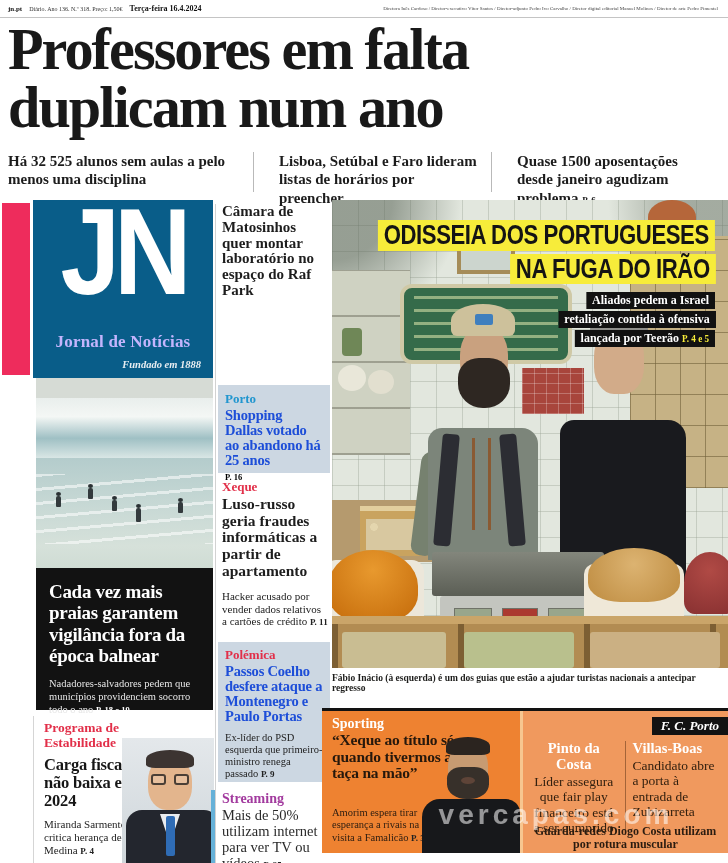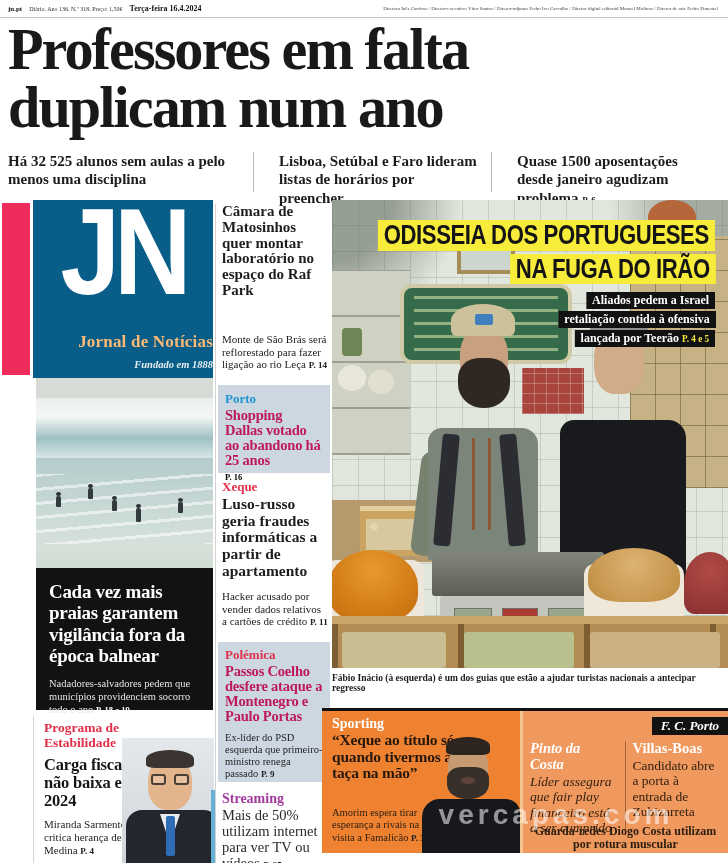--- a/index.html
+++ b/index.html
@@ -30,23 +30,23 @@
   .subcol.c3 { width:229px; }
   .pageref { font-size:9px; font-weight:bold; color:#222; letter-spacing:0; }
 
   
   .pink-stripe { position:absolute; left:2px; top:203px; width:28px; height:172px; background:#ee2c5c; }
   .jn-box { position:absolute; left:33px; top:200px; width:180px; height:178px; background:#095d89; overflow:hidden; }
   .jn-initials { position:absolute; left:0; top:-12px; width:180px; text-align:center;
     font-family:"Liberation Sans","DejaVu Sans",sans-serif; font-weight:bold;
     font-size:122px; line-height:1.05; letter-spacing:-7px; color:#fff;
     transform:scaleX(.88); transform-origin:50% 0; }
-  .jn-name { position:absolute; left:0; bottom:26px; width:100%; text-align:right;
-    color:#fdba74; font-weight:bold; font-size:17px; letter-spacing:.2px; }
-  .jn-founded { position:absolute; right:0; bottom:8px; color:#e9eef2;
+  .jn-name { position:absolute; left:0; bottom:26px; width:100%; text-align:center;
+    color:#c4b5fd; font-weight:bold; font-size:17px; letter-spacing:.2px; }
+  .jn-founded { position:absolute; right:12px; bottom:8px; color:#e9eef2;
     font-style:italic; font-weight:bold; font-size:10.5px; }
 
   
   .beach { position:absolute; left:36px; top:378px; width:177px; height:190px; overflow:hidden; background:#c3d4d2; }
   .bp-sky { position:absolute; left:0; top:0; width:100%; height:22px; background:#d6dbd5; }
   .bp-wave { position:absolute; left:0; top:20px; width:100%; height:62px;
     background:linear-gradient(180deg,#e9eeec 0%,#f4f7f5 30%,#9fc0c4 65%,#dfeae8 100%); }
   .bp-sea { position:absolute; left:0; top:80px; width:100%; height:110px;
     background:linear-gradient(180deg,#b4cccc 0%,#c8d9d5 45%,#d6e1da 80%,#cfdcd4 100%);
     }
@@ -79,21 +79,21 @@
     clip-path:polygon(0 0,100% 0,50% 100%); }
   .mr-tie { position:absolute; left:44px; top:78px; width:9px; height:40px; background:#2f6cb5; border-radius:2px; }
   .mr-head { position:absolute; left:26px; top:18px; width:44px; height:54px; background:#e3b58d; border-radius:46% 46% 42% 42%; }
   .mr-hair { position:absolute; left:24px; top:12px; width:48px; height:18px; background:#3c3431; border-radius:50% 50% 20% 20%; }
   .mr-glasses { position:absolute; left:29px; top:36px; width:38px; height:11px; }
   .mr-glasses span { position:absolute; top:0; width:15px; height:11px; border:2px solid #4a3f36; border-radius:3px; background:rgba(255,255,255,.15); }
   .mr-glasses .gl { left:0; } .mr-glasses .gr { right:0; }
 
   
   .mid-rule { position:absolute; left:215px; top:204px; width:1px; height:659px; background:#d2d2d2; }
-  .m-head { font-weight:bold; color:#be185d; letter-spacing:-.2px; }
+  .m-head { font-weight:bold; color:#1d4ed8; letter-spacing:-.2px; }
   .sec1-h { position:absolute; left:222px; top:204px; width:106px; font-weight:bold; font-size:15px; line-height:1.05; color:#1d1d1d; }
   .sec1-s { position:absolute; left:222px; top:333px; width:106px; font-size:11px; line-height:1.14; color:#222; }
   .panel { position:absolute; left:218px; width:112px; background:#ccd7e2; padding:7px 7px; }
   .panel2 { top:385px; height:88px; }
   .panel4 { top:642px; height:140px; padding-top:6px; }
   .lab { font-weight:bold; font-size:13px; line-height:1.05; }
   .lab-blue { color:#2196cf; }
   .lab-red { color:#e22f49; }
   .lab-purple { color:#a23a9e; }
   .panel .m-head { font-size:14.5px; line-height:1.05; margin-top:2px; }
@@ -204,21 +204,21 @@
   .am-hair { position:absolute; left:30px; top:0; width:44px; height:18px; background:#2b241f; border-radius:50% 50% 20% 20%; }
   .am-beard { position:absolute; left:31px; top:30px; width:42px; height:32px; background:#37302a; border-radius:35% 35% 46% 46%; }
   .am-mouth { position:absolute; left:45px; top:40px; width:14px; height:7px; background:#5e4438; border-radius:50%; }
   .sp-divider { width:3px; background:#f7c690; }
   .fcporto { position:relative; width:205px; height:142px; background:#f0995e; overflow:hidden; }
   .fc-badge-row { position:absolute; left:0; top:5px; width:100%; text-align:right; }
   .fc-badge { display:inline-block; background:#121212; color:#fff; font-style:italic; font-weight:bold;
     font-size:13px; padding:1px 9px; }
   .fc-cols { position:absolute; left:0; top:30px; width:100%; display:flex; }
   .fc-col { width:50%; padding:0 7px; }
-  .fc-col1 { text-align:left; border-right:1px solid rgba(70,35,10,.45);font-style:italic; }
+  .fc-col1 { text-align:center; border-right:1px solid rgba(70,35,10,.45); }
   .fc-name { color:#fff; font-weight:bold; font-size:14.5px; line-height:1.1; }
   .fc-text { color:#33200f; font-size:13.5px; line-height:1.14; margin-top:1px; }
   .fc-bottom { position:absolute; left:0; top:114px; width:100%; text-align:center;
     font-weight:bold; font-size:12px; line-height:1.1; color:#2b1c10; padding:0 8px; }
   .fc-page { position:absolute; left:0; top:140px; width:100%; text-align:center; font-size:9px; font-weight:bold; color:#2b1c10; }
   .watermark { position:absolute; left:66px; top:88px; width:336px; text-align:center;
     font-family:"Liberation Sans","DejaVu Sans",sans-serif; font-weight:bold; font-size:28px;
     letter-spacing:4px; color:rgba(255,255,255,.55); }
 </style>
 </head>
@@ -297,24 +297,20 @@
       <div class="mr-glasses">
         <span class="gl"></span>
         <span class="gr"></span>
       </div>
     </div>
   </div>
 
   <div class="mid-rule"></div>
 
   <div class="sec1-h">Câmara de Matosinhos quer montar laboratório no espaço do Raf Park</div>
-  <div class="sec1-s">
-    <span>Monte de São Brás será reflorestado para fazer ligação ao rio Leça</span>
-    <span class="pageref">P. 14</span>
-  </div>
 
   <div class="panel panel2">
     <div class="lab lab-blue">Porto</div>
     <div class="m-head">Shopping Dallas votado ao abandono há 25 anos</div>
     <div class="pg">P. 16</div>
   </div>
 
   <div class="lab lab-red sec3-lab">Xeque</div>
   <div class="sec3-h">Luso-russo geria fraudes informáticas a partir de apartamento</div>
   <div class="sec3-s">

